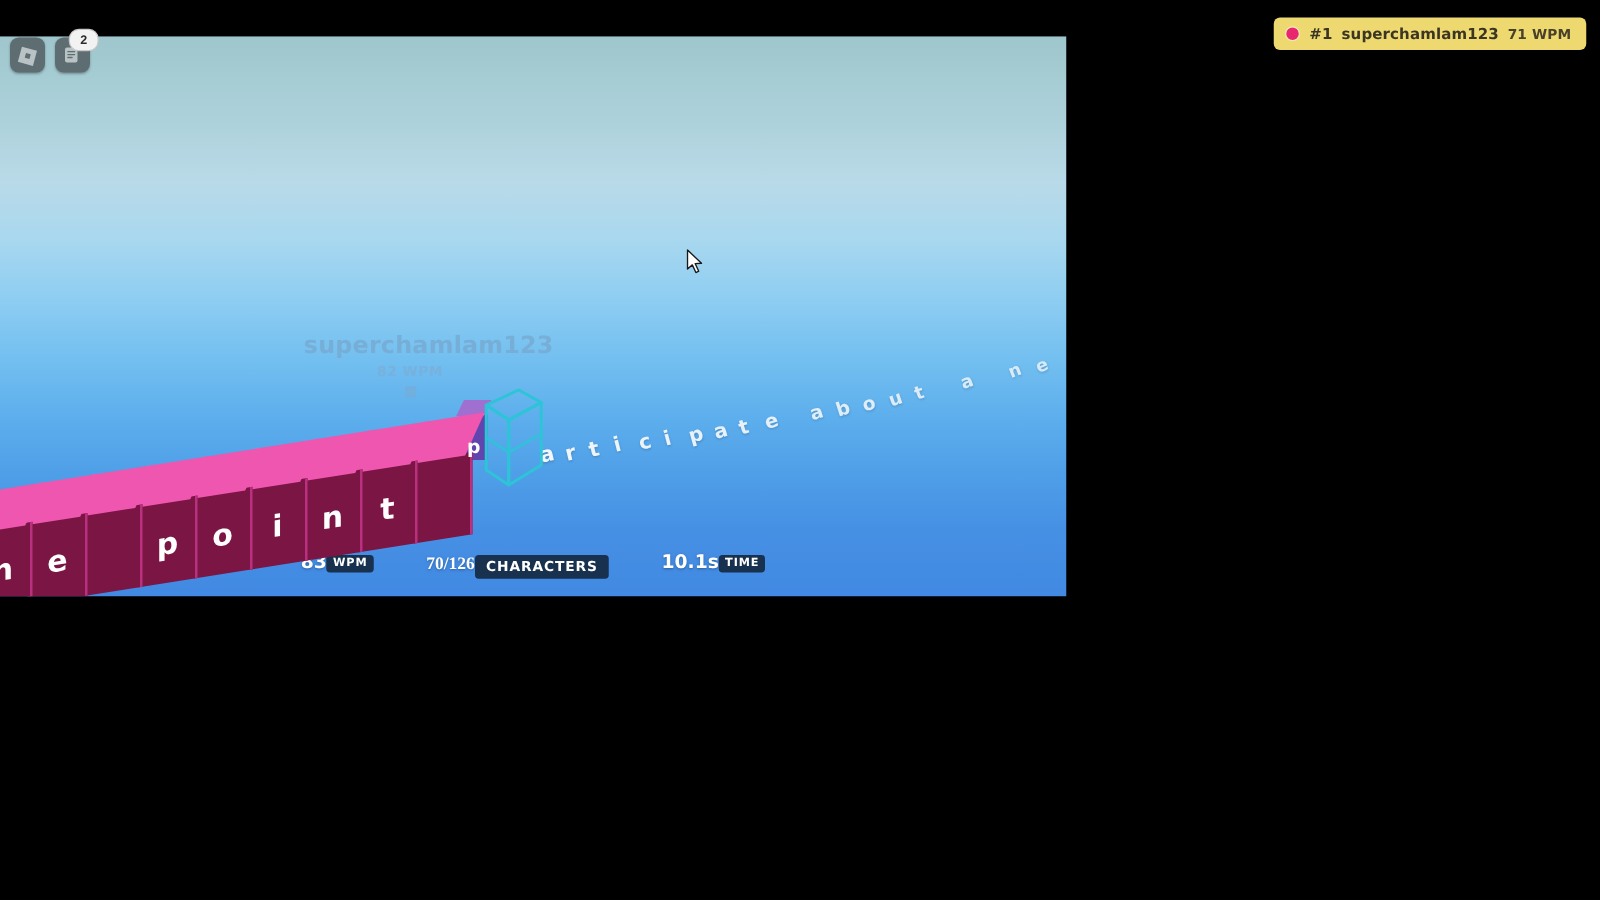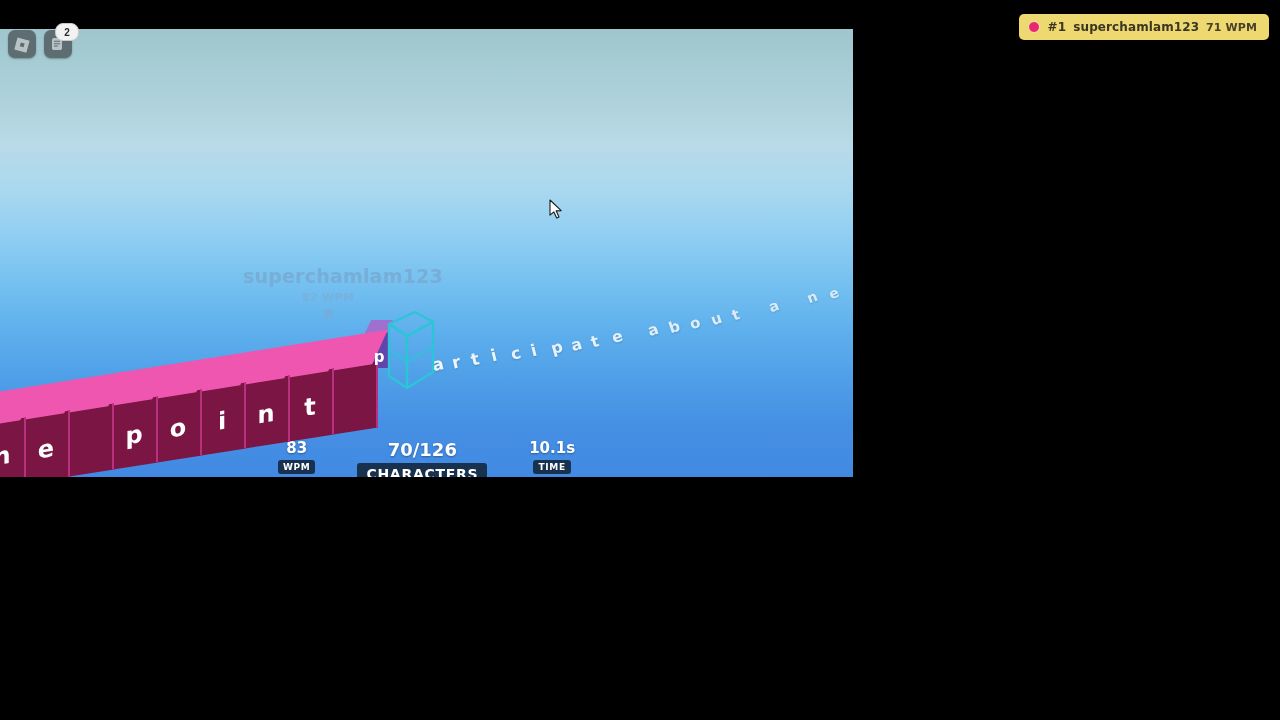--- a/index.html
+++ b/index.html
@@ -106,30 +106,30 @@
   .uch{
     position:absolute;color:#f2f7fb;font-weight:bold;
     font-family:"DejaVu Sans",sans-serif;
     text-shadow:0 1px 2px rgba(40,80,120,.35);
     white-space:pre;
   }
 
   
   #stats{position:absolute;left:0;top:412px;width:853px;height:46px;
     display:flex;align-items:flex-start;justify-content:center;gap:42px;}
-  .stat{display:flex;flex-direction:column;align-items:center;justify-content:space-between;}
+  .stat{display:flex;flex-direction:row;align-items:center;justify-content:space-between;}
   .stat .val{color:#fff;font-weight:bold;text-shadow:0 1px 2px rgba(20,50,90,.5);
     line-height:1.05;}
   .stat .lab{background:#18314f;color:#fff;font-weight:bold;
     border-radius:3px;letter-spacing:.7px;margin-top:3px;
     font-family:"DejaVu Sans",sans-serif;}
   .stat.small .val{font-size:15px;}
   .stat.small .lab{font-size:9px;padding:2px 5px;}
-  .stat.big .val{font-size:18px;}
-  .stat.big .lab{font-size:14px;padding:3px 9px;}
+  .stat.big .val{font-size:14px;font-family:Liberation Serif, serif;}
+  .stat.big .lab{font-size:11px;padding:3px 9px;}
 
   
   #mute{position:absolute;left:8px;top:446px;width:20px;height:20px;opacity:.62;}
 
   
   #pointer{position:absolute;left:549px;top:199px;z-index:60;}
 </style>
 </head>
 <body>
 

